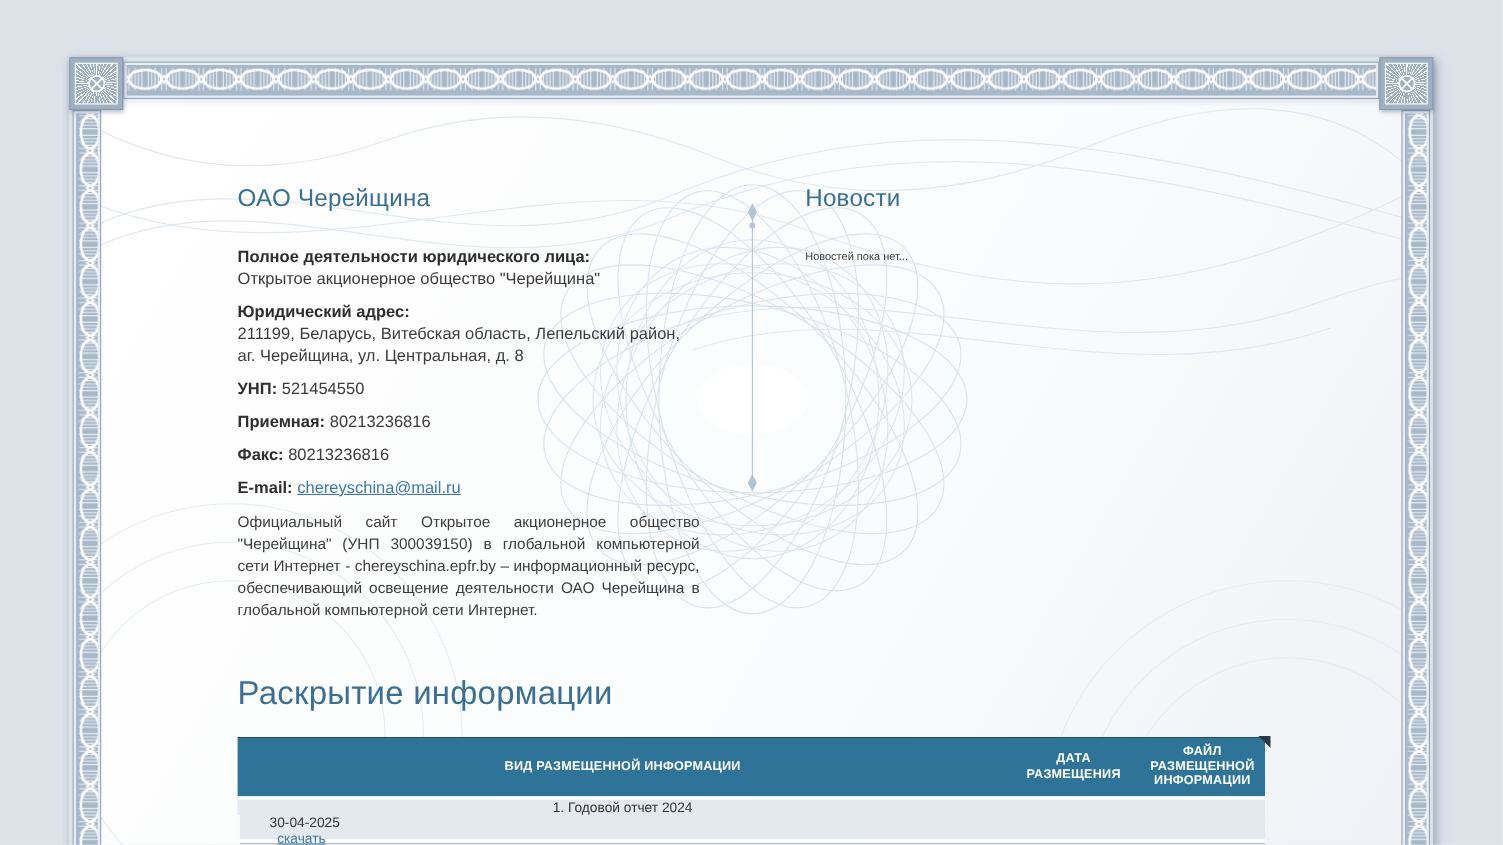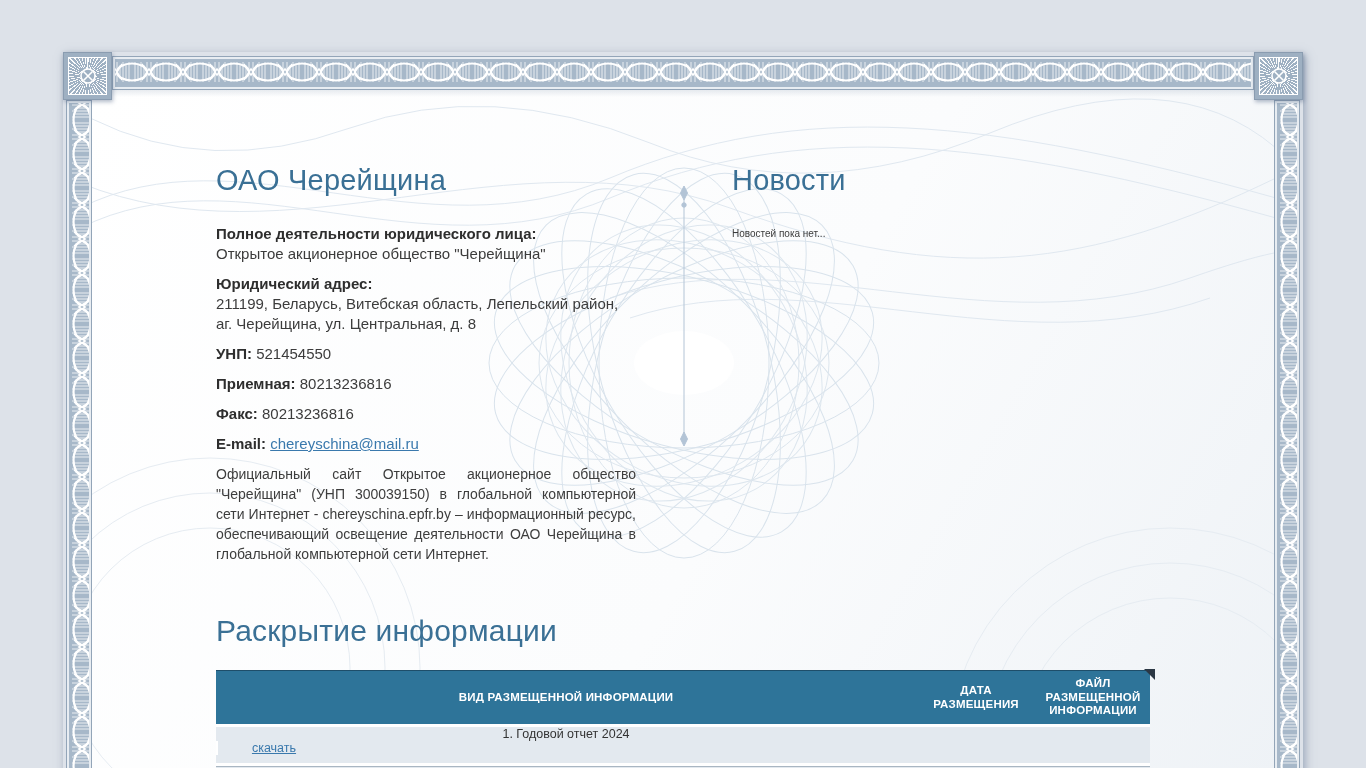--- a/index.html
+++ b/index.html
@@ -28,21 +28,21 @@
   .paper::after{content:'';position:absolute;top:0;left:0;right:0;height:9px;
          background:linear-gradient(rgba(120,140,165,.22),rgba(120,140,165,0));pointer-events:none;}
   .guilloche{position:absolute;inset:0;width:100%;height:100%;}
 
   .inner{position:relative;padding:0 124px 0 126px;}
   .columns{display:flex;padding-top:72px;}
   .col-left{width:420px;margin-right:96px;}
   .col-right{flex:1;min-width:0;}
 
   h1,h2{font-weight:400;color:var(--accent,#3a7095);letter-spacing:.2px;}
-  h1{font-size:29px;line-height:40px;margin:0 0 24px;}
+  h1{font-size:22px;line-height:40px;margin:0 0 24px;}
   h2{font-size:30px;line-height:38px;margin:48px 0 20px;}
 
   .field{margin:0 0 10px;font-size:15px;line-height:20px;color:#3c3c3c;}
   .field b{color:#2e2e2e;}
   .lbl-block{display:block;}
   a.mail{color:var(--link,#3a79ad);text-decoration:underline;}
   .about{margin:0;font-size:14px;line-height:20px;text-align:justify;color:#3d3d3d;}
   .news-empty{margin:0;font-size:10px;line-height:20px;color:#3c3c3c;}
 
   
@@ -213,20 +213,21 @@
 
         <div class="tbl">
           <div class="thead">
             <div class="hc c1">ВИД РАЗМЕЩЕННОЙ ИНФОРМАЦИИ</div>
             <div class="hc c2">ДАТА РАЗМЕЩЕНИЯ</div>
             <div class="hc c3">ФАЙЛ РАЗМЕЩЕННОЙ ИНФОРМАЦИИ</div>
           </div>
           <div>
   <div class="trow">
     <div class="bc c1">1. Годовой отчет 2024</div>
+    <div class="bc c2">30-04-2025</div>
     <div class="bc c3">
       <a class="dl" href="#">скачать</a>
     </div>
   </div>
 </div>
           <div class="row-partial"></div>
         </div>
       </div>
     </div>
   </div>

